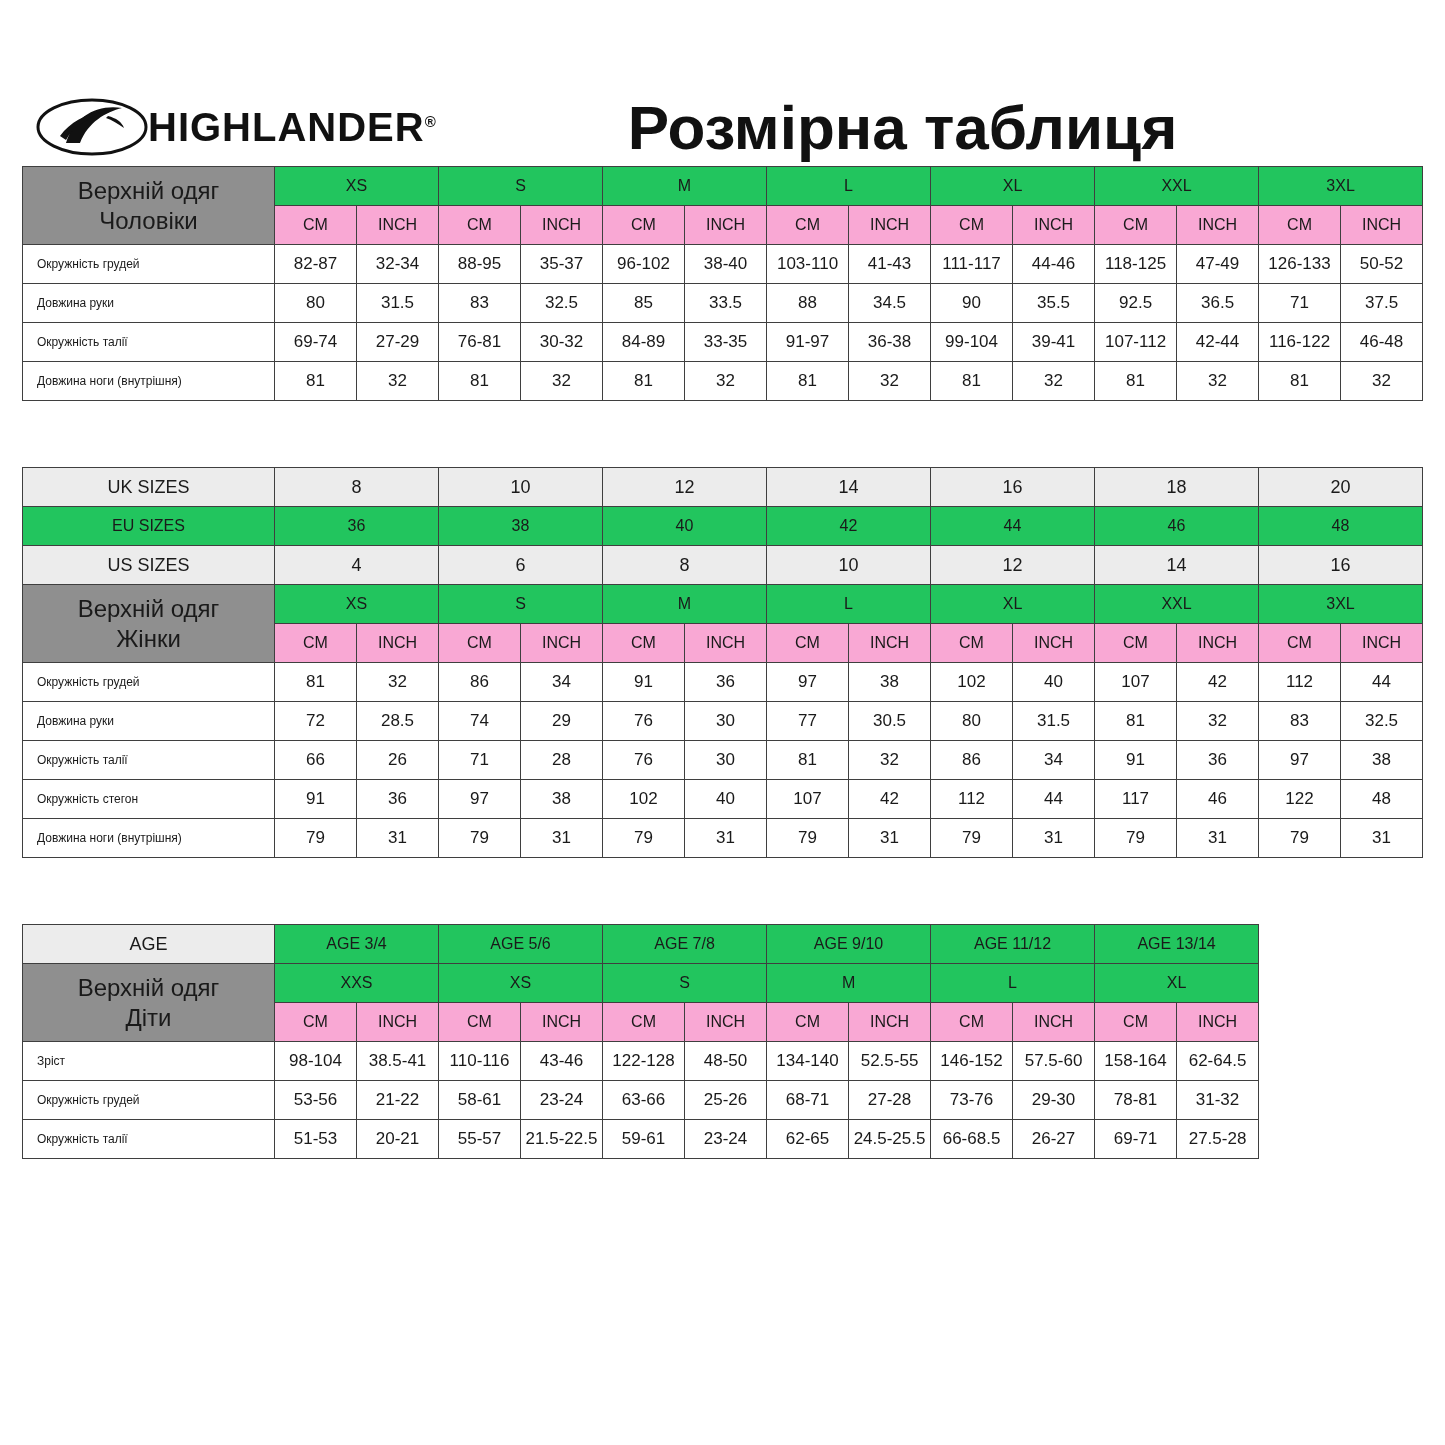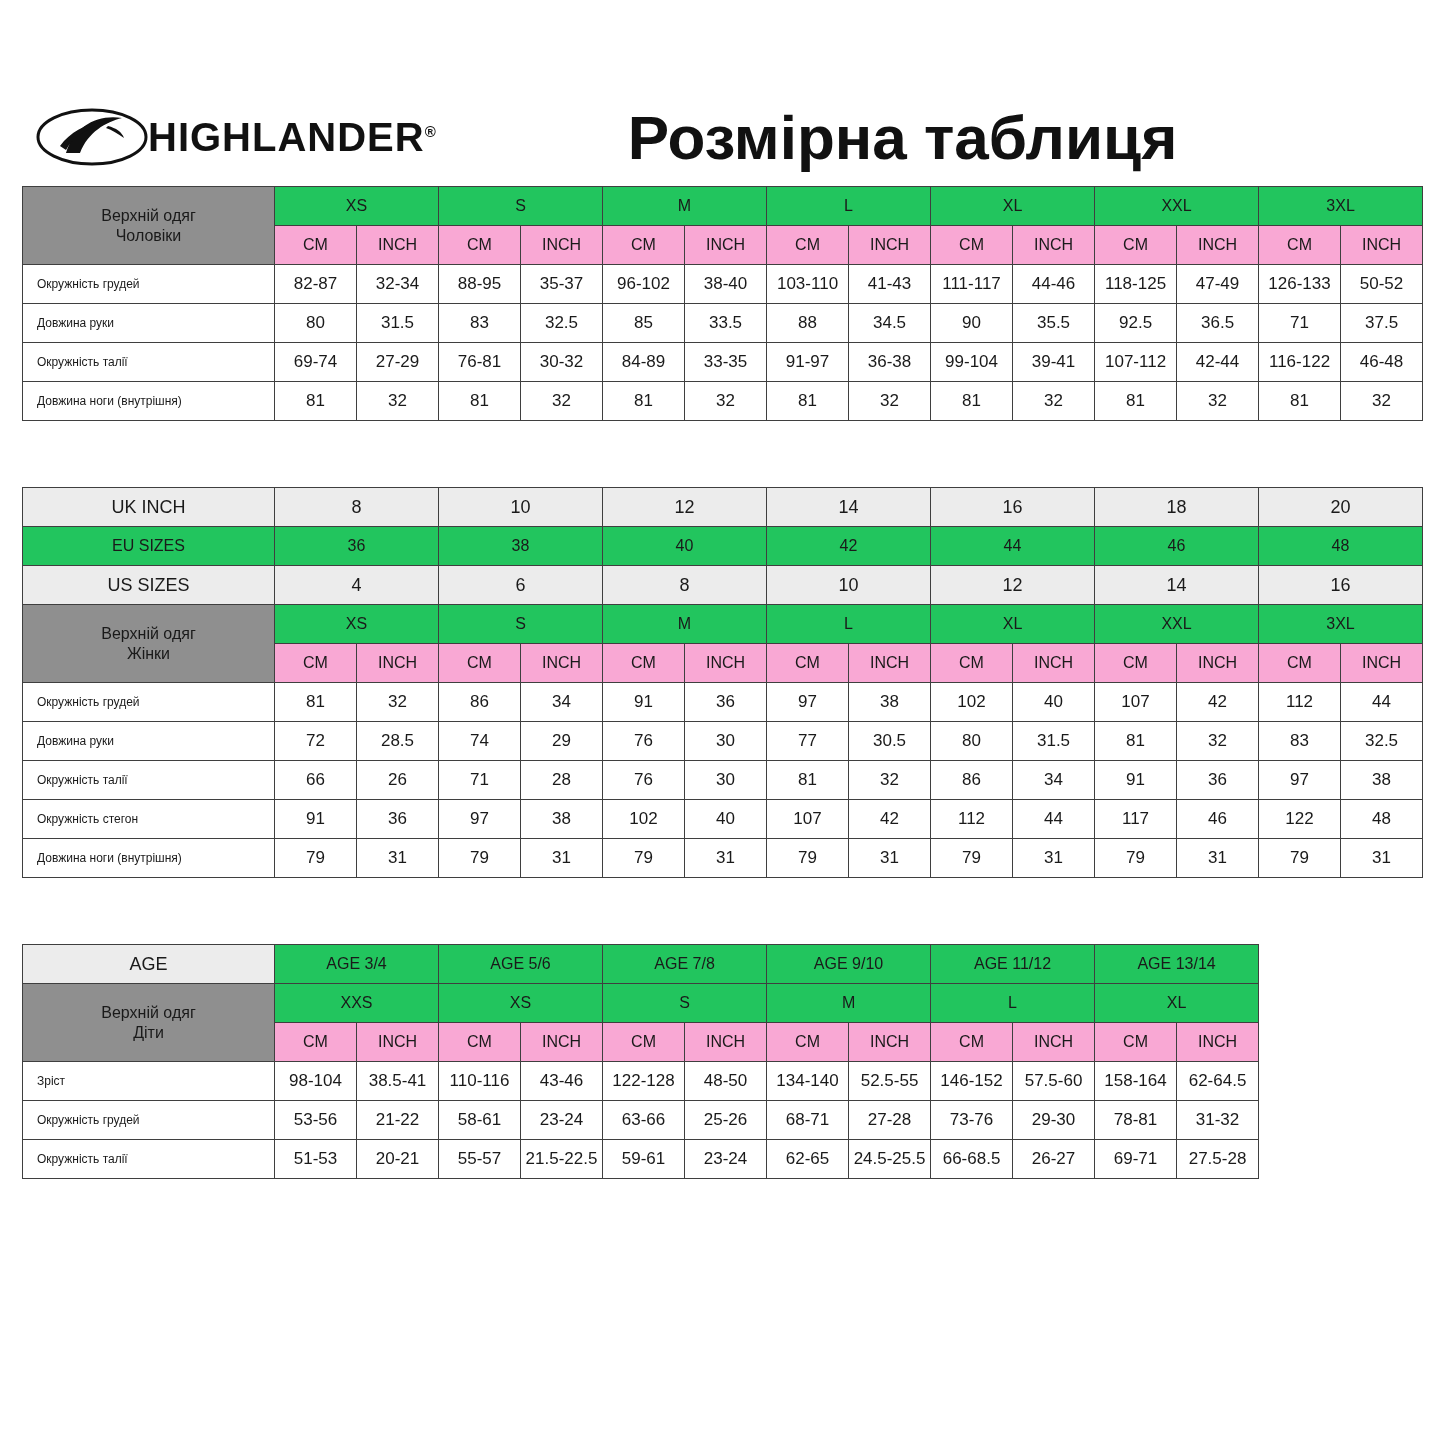--- a/index.html
+++ b/index.html
@@ -22,21 +22,21 @@
     box-sizing: border-box;
     position: relative;
   }
 
   
   .header {
     display: flex;
     align-items: center;
     padding: 88px 36px 0 36px;
     box-sizing: border-box;
-    height: 186px;
+    height: 166px;
   }
   .brand {
     display: flex;
     align-items: center;
     width: 540px;
     flex: 0 0 540px;
   }
   .brand-logo {
     width: 112px;
     height: 62px;
@@ -88,21 +88,21 @@
   }
   .rowlabel {
     text-align: left !important;
     padding-left: 14px !important;
     font-size: 12px;
   }
   .hdr-dark {
     background: #8f8f8f;
     color: #ffffff;
     font-weight: bold;
-    font-size: 16px;
+    font-size: 24px;
     line-height: 1.25;
   }
   .hdr-mid {
     background: #22c55e;
     font-size: 16px;
   }
   .hdr-light {
     background: #ececec;
     font-size: 18px;
   }
@@ -272,21 +272,21 @@
           <col style="width:82px">
         <col style="width:82px">
           <col style="width:82px">
         <col style="width:82px">
           <col style="width:82px">
         <col style="width:82px">
           <col style="width:82px">
       </colgroup>
       <tbody>
         <tr>
-          <td class="hdr-light">UK INCH</td>
+          <td class="hdr-light">UK SIZES</td>
           <td class="hdr-light" colspan="2">8</td>
           <td class="hdr-light" colspan="2">10</td>
           <td class="hdr-light" colspan="2">12</td>
           <td class="hdr-light" colspan="2">14</td>
           <td class="hdr-light" colspan="2">16</td>
           <td class="hdr-light" colspan="2">18</td>
           <td class="hdr-light" colspan="2">20</td>
         </tr>
         <tr>
           <td class="hdr-mid">EU SIZES</td>

